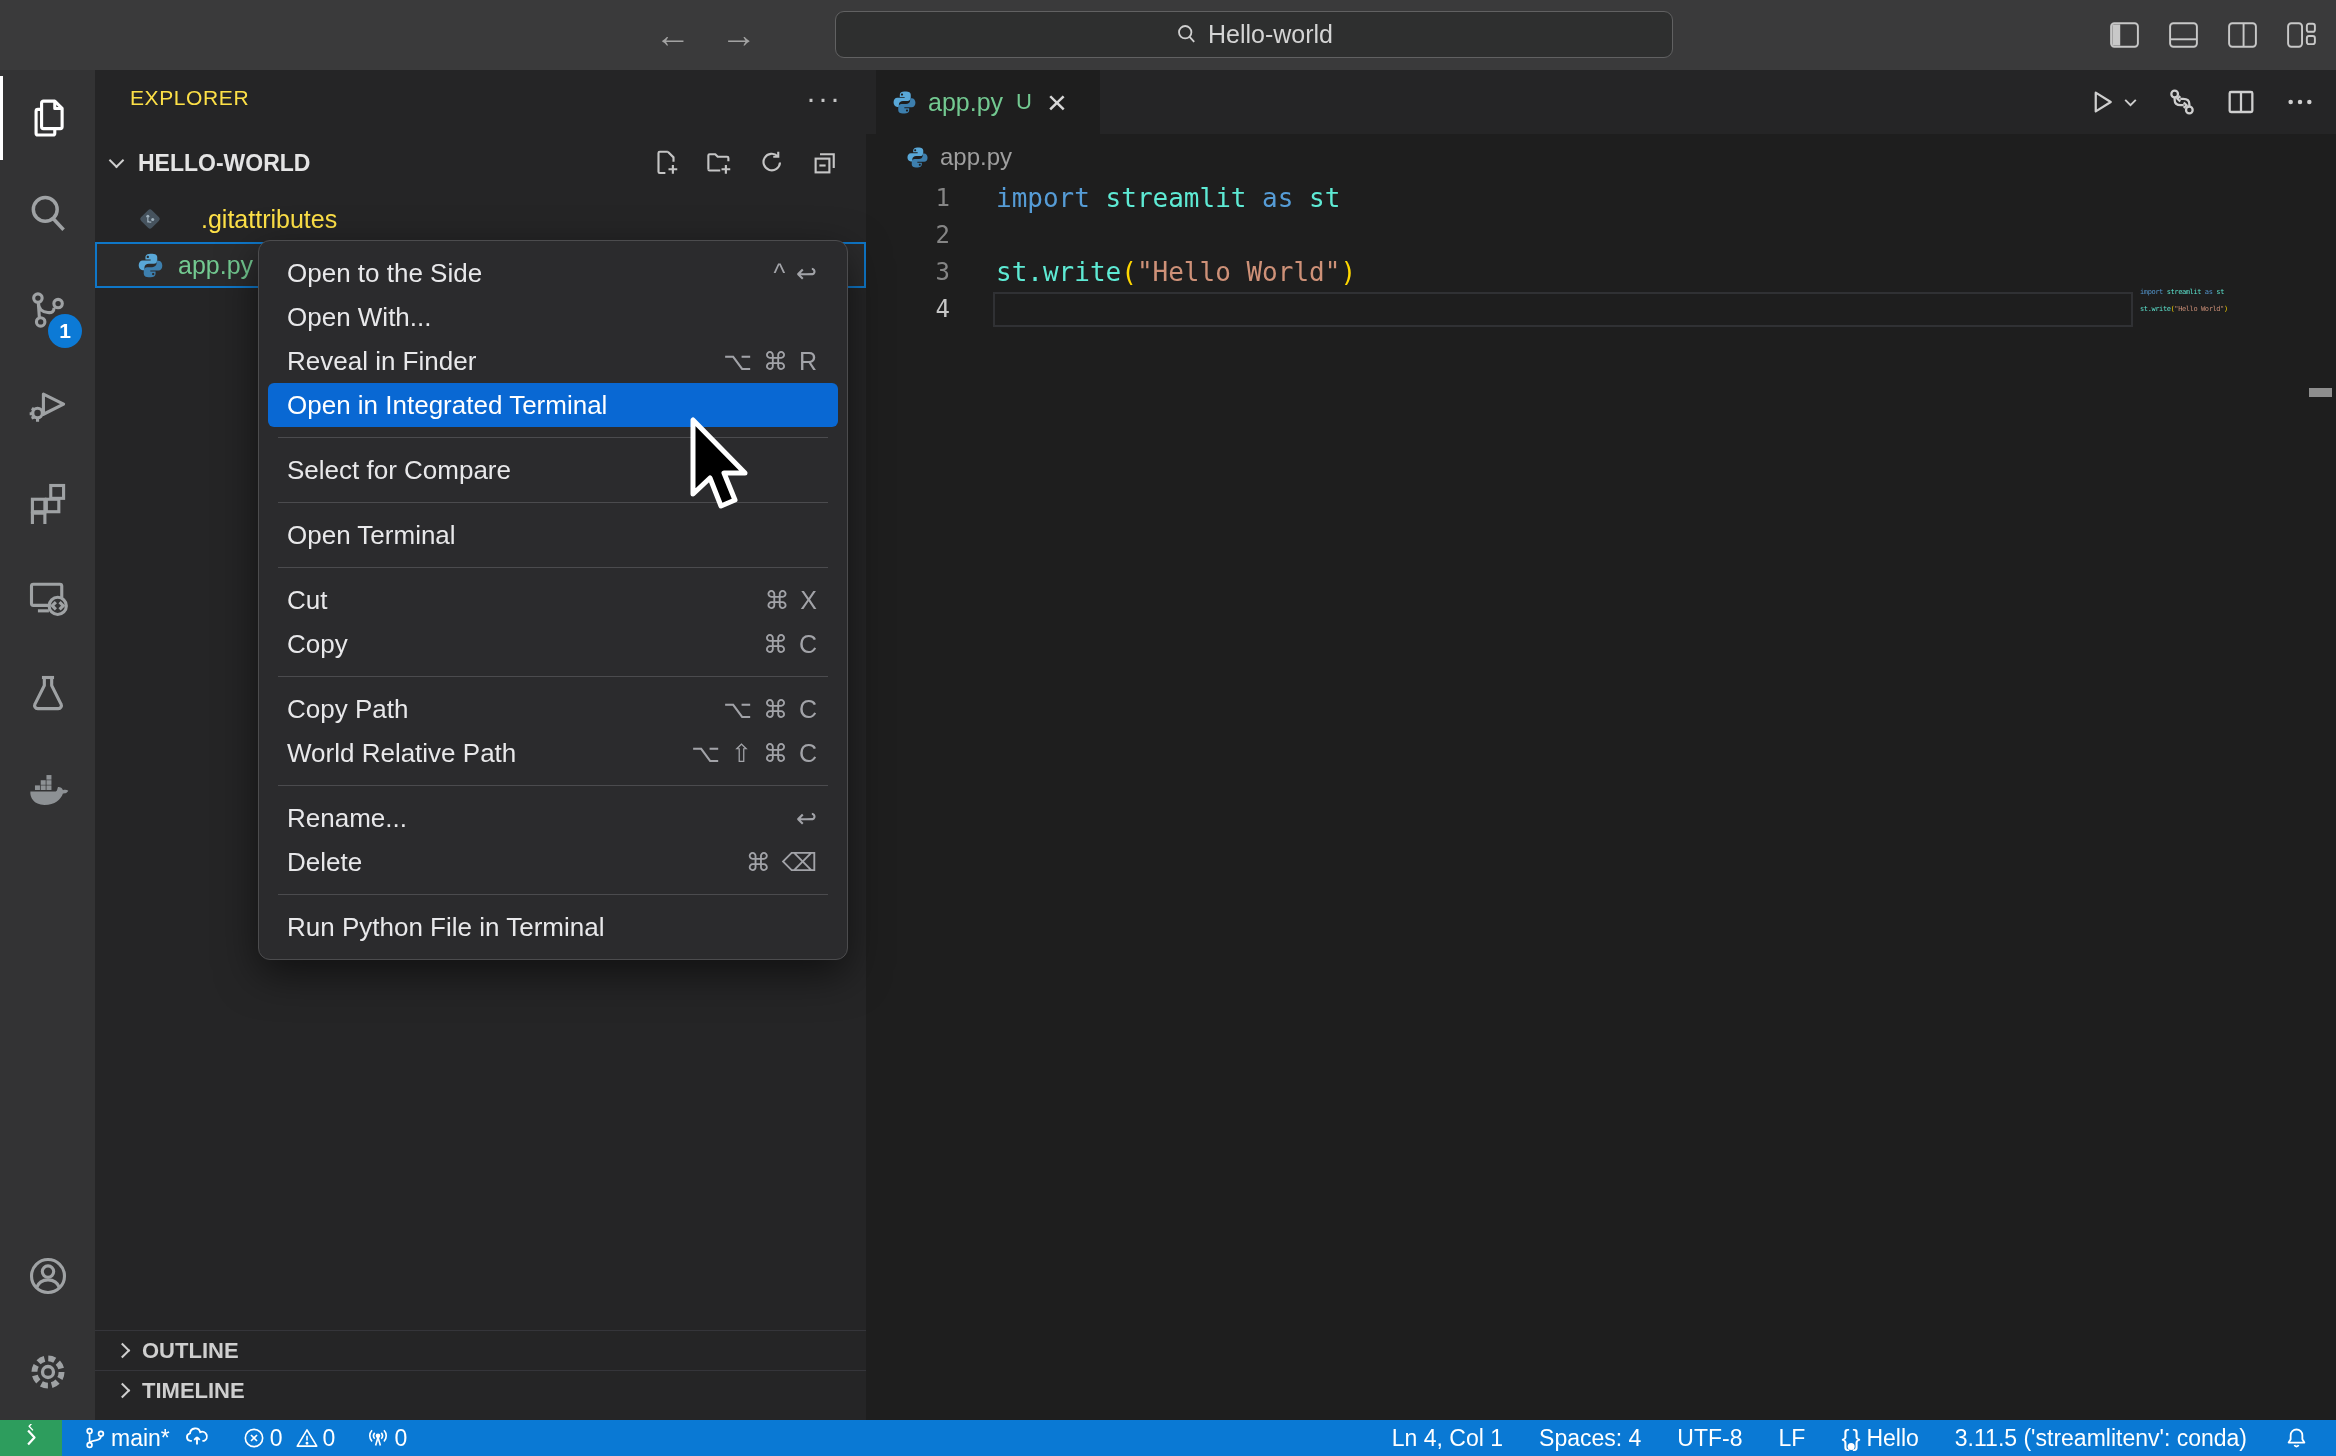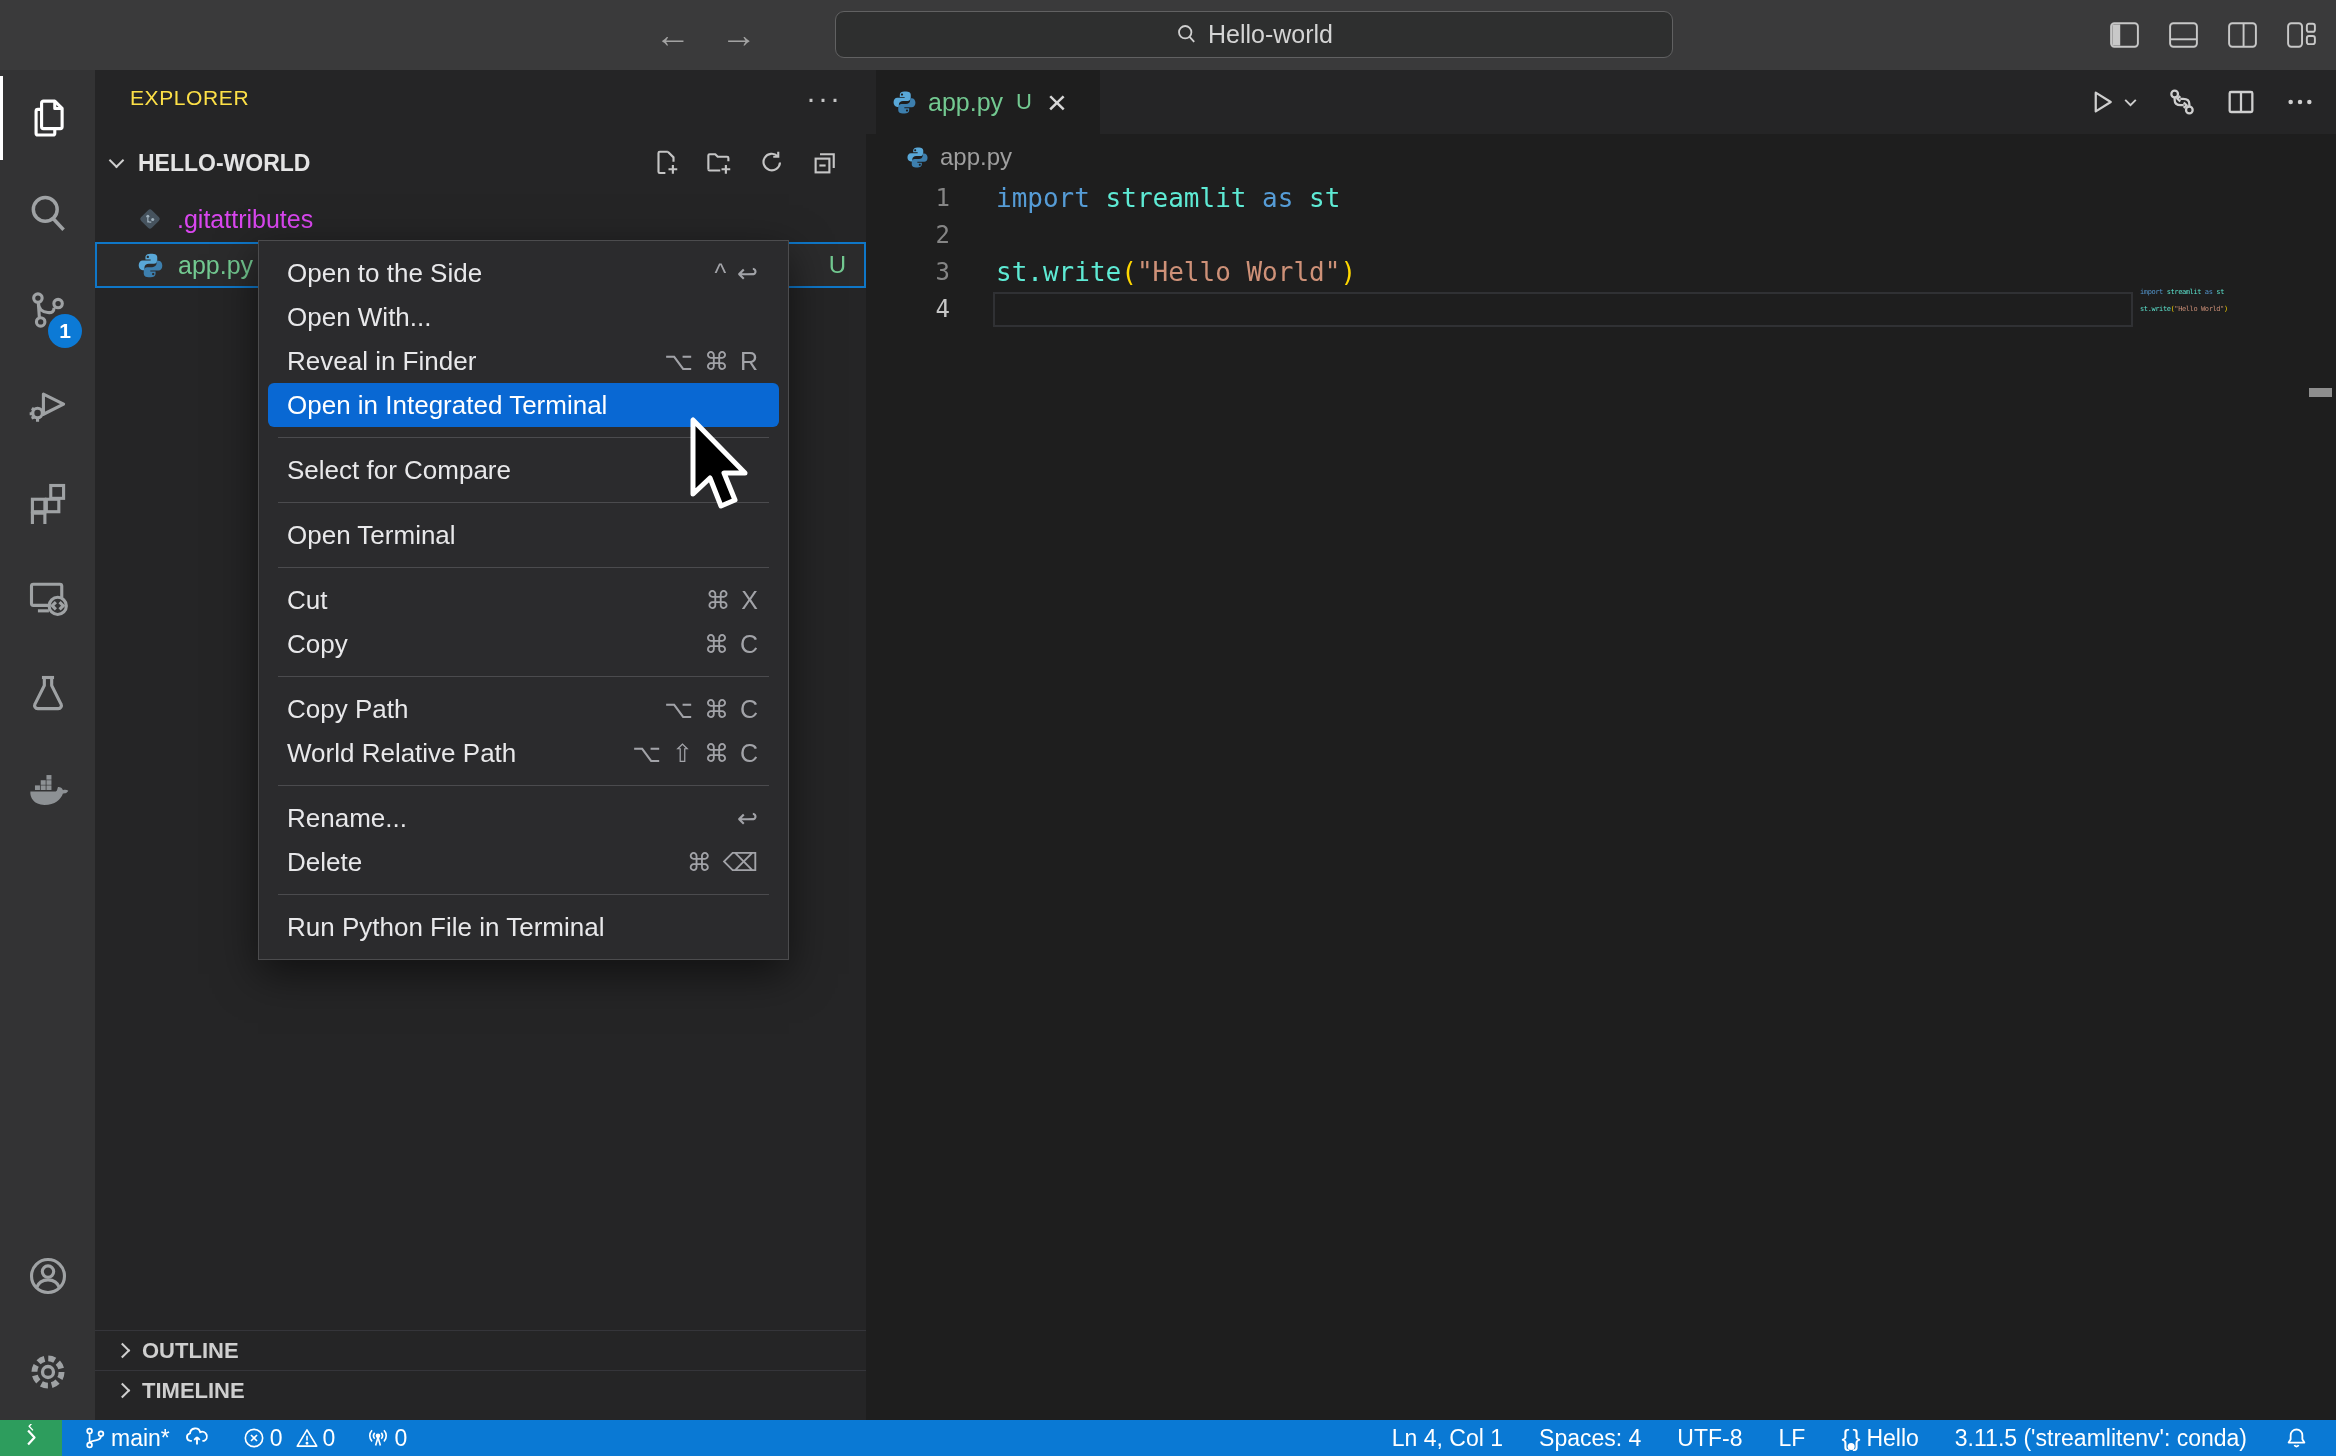--- a/index.html
+++ b/index.html
@@ -36,21 +36,21 @@
   .sb-more { position:absolute; right:24px; top:0; height:56px; display:flex; align-items:center;
     font-size:30px; color:#c5c5c5; letter-spacing:2px; }
   .folder-row { position:absolute; left:0; top:68px; width:100%; height:50px; display:flex; align-items:center; }
   .chev { width:11px; height:11px; border-right:2px solid #cfcfcf; border-bottom:2px solid #cfcfcf; display:inline-block; }
   .chev.down { transform:rotate(45deg); margin-top:-5px; }
   .chev.right { transform:rotate(-45deg); }
   .folder-name { margin-left:16px; font-size:23px; font-weight:700; color:#e4e4e4; }
   .folder-actions { position:absolute; right:26px; display:flex; gap:23px; color:#c5c5c5; }
   .file-row { position:absolute; left:0; width:100%; height:46px; display:flex; align-items:center; font-size:25px; }
   .file-row .ficon { margin-left:42px; margin-right:14px; }
-  .row-gitattr { top:126px; color:#d946ef; }
+  .row-gitattr { top:126px; color:#fde047;gap:24px; }
   .row-apppy { top:172px; color:#73c991; outline:2px solid #0f77c8; outline-offset:-2px; background:rgba(255,255,255,0.03); }
   .git-badge { position:absolute; right:20px; font-size:24px; color:#73c991; }
   .sb-section { position:absolute; left:0; width:100%; height:40px; border-top:1px solid #35353a;
     display:flex; align-items:center; padding-left:22px; gap:14px; }
   .sb-section span.lbl { font-size:22px; font-weight:700; color:#cfcfcf; }
   .sec-outline { top:1260px; }
   .sec-timeline { top:1300px; }
 
   
   .editor { position:absolute; left:866px; top:70px; width:1470px; height:1350px; background:#1e1e1e; }
@@ -80,22 +80,22 @@
     color:#ffffff; font-size:23px; display:flex; align-items:center; }
   .remote-block { width:62px; height:36px; background:#2d9d5d; display:flex; align-items:center; justify-content:center; }
   .sb-item { display:flex; align-items:center; gap:3px; padding:0 12px; height:36px; }
   .sb-left { display:flex; align-items:center; margin-left:8px; gap:6px; }
   .sb-right { margin-left:auto; display:flex; align-items:center; gap:12px; margin-right:14px; }
   .braces { position:relative; font-size:24px; letter-spacing:3px; }
   .braces::after { content:""; position:absolute; left:50%; bottom:2px; transform:translateX(-62%);
     width:7px; height:7px; border-radius:50%; background:#fff; }
 
   
-  .context-menu { position:absolute; left:258px; top:240px; width:531px; background:#2b2b2d;
-    border:1px solid #4c4c4e; border-radius:0; padding:10px 0; box-shadow:0 14px 40px rgba(0,0,0,0.55); }
+  .context-menu { position:absolute; left:258px; top:240px; width:590px; background:#2b2b2d;
+    border:1px solid #4c4c4e; border-radius:12px; padding:10px 0; box-shadow:0 14px 40px rgba(0,0,0,0.55); }
   .cm-item { position:relative; height:44px; margin:0 9px; border-radius:6px;
     display:flex; align-items:center; padding:0 19px; font-size:26px; color:#e8e8ea; }
   .cm-item.selected { background:#0968d3; color:#ffffff; }
   .cm-shortcut { margin-left:auto; color:#a2a3a8; font-size:25px; letter-spacing:2px; }
   .cm-item.selected .cm-shortcut { color:#d9e6f5; }
   .cm-sep { height:1px; background:#4b4b4e; margin:10px 19px; }
 
   
   #cursor { position:absolute; left:683px; top:414px; pointer-events:none; }
 </style>

